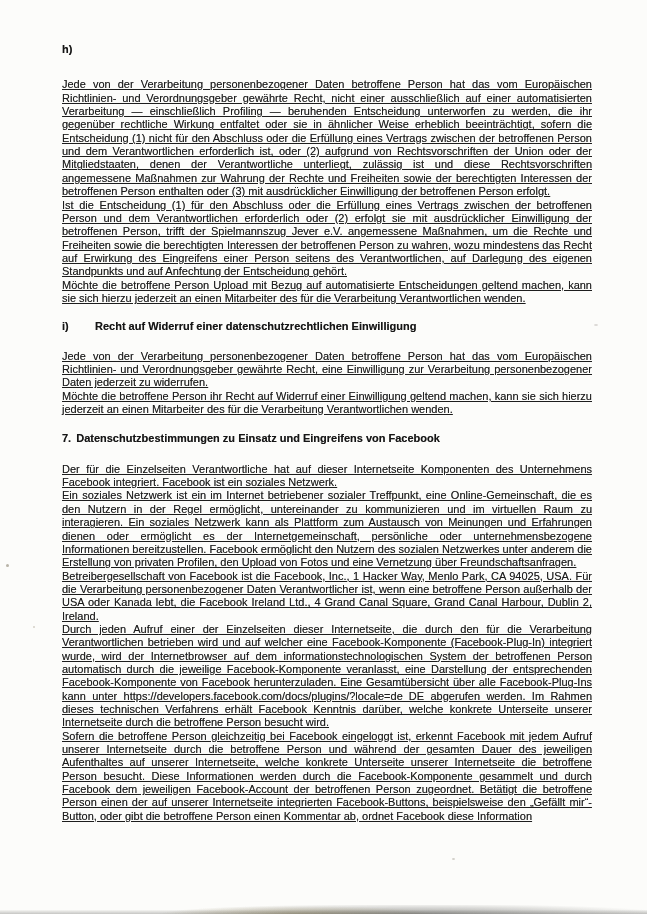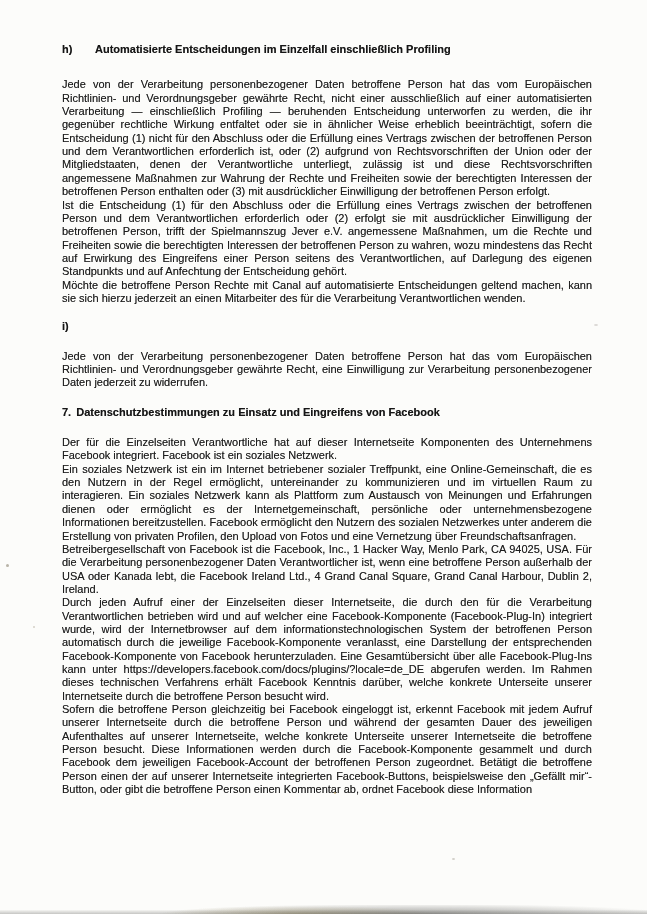--- a/index.html
+++ b/index.html
@@ -40,20 +40,21 @@
   }
   .heading-h { margin: 0 0 22px 0; }
   .heading-i { margin: 15px 0 16px 0; }
   .heading-7 { margin: 16px 0 17px 0; }
   .block p {
     margin: 0;
     font-size: 11px;
     line-height: 13.35px;
     text-align: justify;
     overflow-wrap: break-word;
+    text-decoration: underline;
   }
   
   .scan-edge {
     position: absolute;
     left: 0; bottom: 0;
     width: 100%; height: 9px;
     background:
       radial-gradient(55% 160% at 64% 100%, rgba(70,70,66,0.50), rgba(70,70,66,0) 72%),
       radial-gradient(30% 130% at 46% 100%, rgba(135,115,45,0.32), rgba(135,115,45,0) 70%),
       linear-gradient(to top, rgba(95,95,92,0.35), rgba(95,95,92,0) 50%);
@@ -72,35 +73,36 @@
   .speck-5 { left: 594px; top: 324px; width: 4px; height: 2px; background: rgba(180,175,170,0.45); }
 </style>
 </head>
 <body>
 
 <div class="page">
 
   <section>
     <h2 class="heading heading-h">
       <span class="h-id">h)</span>
-      <span class="h-title">Automatisierte Entscheidungen im Einzelfall einschließlich Profiling</span>
     </h2>
     <div class="block">
       <p>Jede von der Verarbeitung personenbezogener Daten betroffene Person hat das vom Europäischen Richtlinien- und Verordnungsgeber gewährte Recht, nicht einer ausschließlich auf einer automatisierten Verarbeitung — einschließlich Profiling — beruhenden Entscheidung unterworfen zu werden, die ihr gegenüber rechtliche Wirkung entfaltet oder sie in ähnlicher Weise erheblich beeinträchtigt, sofern die Entscheidung (1) nicht für den Abschluss oder die Erfüllung eines Vertrags zwischen der betroffenen Person und dem Verantwortlichen erforderlich ist, oder (2) aufgrund von Rechtsvorschriften der Union oder der Mitgliedstaaten, denen der Verantwortliche unterliegt, zulässig ist und diese Rechtsvorschriften angemessene Maßnahmen zur Wahrung der Rechte und Freiheiten sowie der berechtigten Interessen der betroffenen Person enthalten oder (3) mit ausdrücklicher Einwilligung der betroffenen Person erfolgt.</p>
       <p>Ist die Entscheidung (1) für den Abschluss oder die Erfüllung eines Vertrags zwischen der betroffenen Person und dem Verantwortlichen erforderlich oder (2) erfolgt sie mit ausdrücklicher Einwilligung der betroffenen Person, trifft der Spielmannszug Jever e.V. angemessene Maßnahmen, um die Rechte und Freiheiten sowie die berechtigten Interessen der betroffenen Person zu wahren, wozu mindestens das Recht auf Erwirkung des Eingreifens einer Person seitens des Verantwortlichen, auf Darlegung des eigenen Standpunkts und auf Anfechtung der Entscheidung gehört.</p>
-      <p>Möchte die betroffene Person Rechte mit Canal auf automatisierte Entscheidungen geltend machen, kann sie sich hierzu jederzeit an einen Mitarbeiter des für die Verarbeitung Verantwortlichen wenden.</p>
+      <p>Möchte die betroffene Person Upload mit Bezug auf automatisierte Entscheidungen geltend machen, kann sie sich hierzu jederzeit an einen Mitarbeiter des für die Verarbeitung Verantwortlichen wenden.</p>
     </div>
   </section>
 
   <section>
     <h2 class="heading heading-i">
       <span class="h-id">i)</span>
+      <span class="h-title">Recht auf Widerruf einer datenschutzrechtlichen Einwilligung</span>
     </h2>
     <div class="block">
       <p>Jede von der Verarbeitung personenbezogener Daten betroffene Person hat das vom Europäischen Richtlinien- und Verordnungsgeber gewährte Recht, eine Einwilligung zur Verarbeitung personenbezogener Daten jederzeit zu widerrufen.</p>
+      <p>Möchte die betroffene Person ihr Recht auf Widerruf einer Einwilligung geltend machen, kann sie sich hierzu jederzeit an einen Mitarbeiter des für die Verarbeitung Verantwortlichen wenden.</p>
     </div>
   </section>
 
   <section>
     <h2 class="heading heading-7 inline-num">
       <span class="h-id">7.</span>
       <span class="h-title">Datenschutzbestimmungen zu Einsatz und Eingreifens von Facebook</span>
     </h2>
     <div class="block">
       <p>Der für die Einzelseiten Verantwortliche hat auf dieser Internetseite Komponenten des Unternehmens Facebook integriert. Facebook ist ein soziales Netzwerk.</p>

